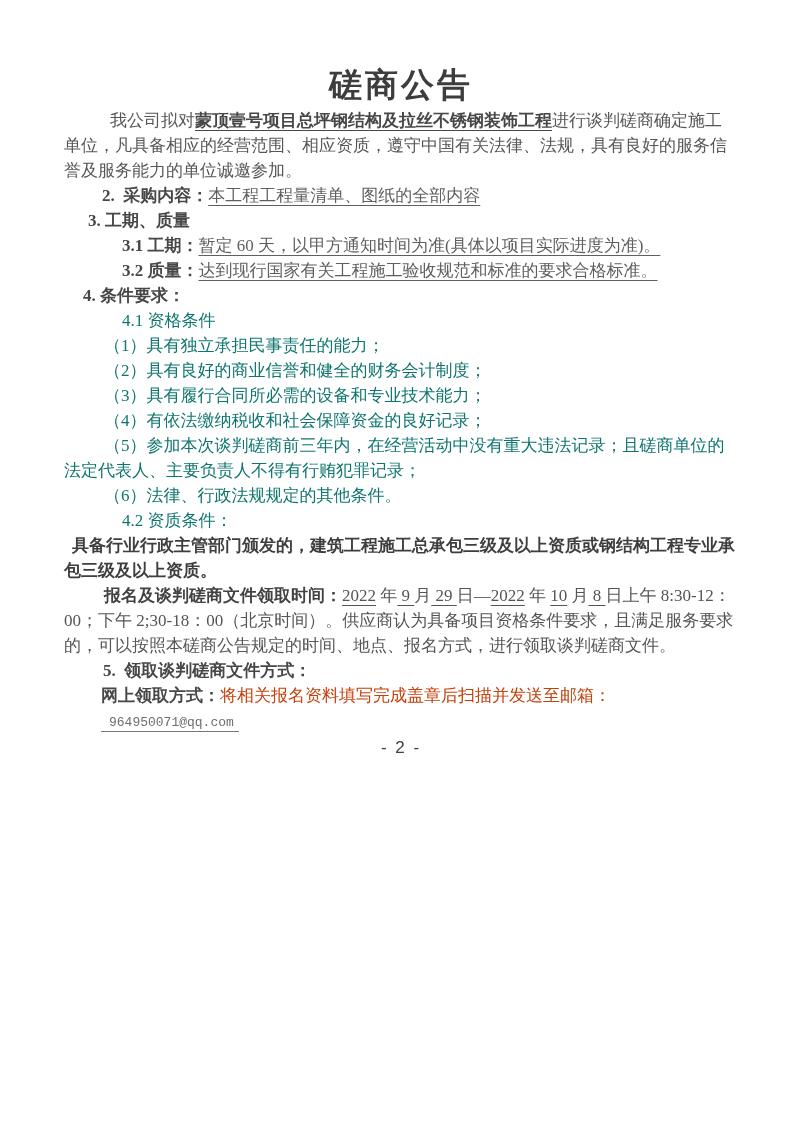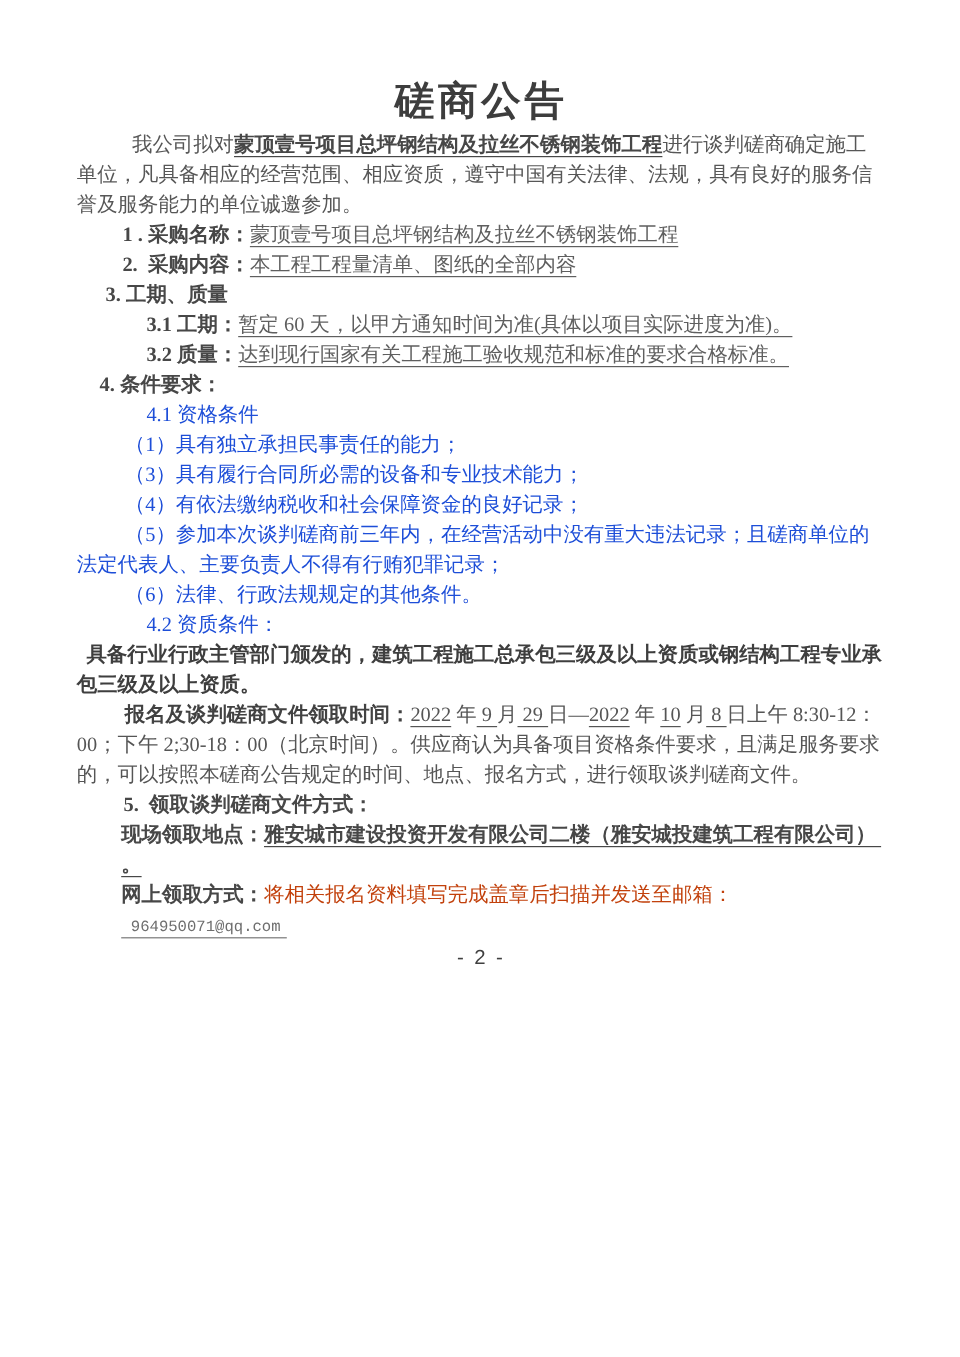--- a/index.html
+++ b/index.html
@@ -28,21 +28,21 @@
 
   .bold { font-weight:bold; color:#474747; }
   .u { text-decoration:underline; text-underline-offset:4px; text-decoration-thickness:1px; }
   .val { color:#5f5f5f; }
 
   .num-item   { padding-left:38px; }
   .item3      { margin-top:9px;  padding-left:24px; }
   .sub-item   { margin-top:9px;  padding-left:58px; }
   .item4      { margin-top:9px;  padding-left:19px; }
 
-  .qual       { color:#1d4ed8; }
+  .qual       { color:#0f766e; }
   .qual-head  { margin-top:9px; padding-left:58px; line-height:31px; }
   .qual-item  { text-indent:40px; line-height:31px; margin-bottom:5px; }
   .qual-sub   { padding-left:58px; line-height:31px; }
 
   .credential {
     margin-top:8px;
     font-weight:bold;
     color:#3e3e3e;
     line-height:29px;
     text-indent:8px;
@@ -76,47 +76,46 @@
 </style>
 </head>
 <body>
 
 <div class="doc">
 
   <h1 class="title">磋商公告</h1>
 
   <p class="intro"><span>我公司拟对</span><span class="bold u">蒙顶壹号项目总坪钢结构及拉丝不锈钢装饰工程</span><span>进行谈判磋商确定施工单位，凡具备相应的经营范围、相应资质，遵守中国有关法律、法规，具有良好的服务信誉及服务能力的单位诚邀参加。</span></p>
 
-  <p class="num-item"><span class="bold">1 . 采购名称：</span><span class="u val">蒙顶壹号项目总坪钢结构及拉丝不锈钢装饰工程</span></p>
 
   <p class="num-item"><span class="bold">2.  采购内容：</span><span class="u val">本工程工程量清单、图纸的全部内容</span></p>
 
   <p class="item3 bold">3. 工期、质量</p>
 
   <p class="sub-item"><span class="bold">3.1 工期：</span><span class="u val">暂定 60 天，以甲方通知时间为准(具体以项目实际进度为准)。</span></p>
 
   <p class="sub-item"><span class="bold">3.2 质量：</span><span class="u val">达到现行国家有关工程施工验收规范和标准的要求合格标准。</span></p>
 
   <p class="item4 bold">4. 条件要求：</p>
 
   <div class="qual">
     <p class="qual-head">4.1 资格条件</p>
     <p class="qual-item">（1）具有独立承担民事责任的能力；</p>
+    <p class="qual-item">（2）具有良好的商业信誉和健全的财务会计制度；</p>
     <p class="qual-item">（3）具有履行合同所必需的设备和专业技术能力；</p>
     <p class="qual-item">（4）有依法缴纳税收和社会保障资金的良好记录；</p>
     <p class="qual-item">（5）参加本次谈判磋商前三年内，在经营活动中没有重大违法记录；且磋商单位的法定代表人、主要负责人不得有行贿犯罪记录；</p>
     <p class="qual-item">（6）法律、行政法规规定的其他条件。</p>
     <p class="qual-sub">4.2 资质条件：</p>
   </div>
 
   <p class="credential">具备行业行政主管部门颁发的，建筑工程施工总承包三级及以上资质或钢结构工程专业承包三级及以上资质。</p>
 
   <p class="pickup"><span class="label">报名及谈判磋商文件领取时间：</span><span class="u">2022</span><span> 年</span><span class="u"> 9 </span><span>月</span><span class="u"> 29 </span><span>日—</span><span class="u">2022</span><span> 年 </span><span class="u">10</span><span> 月</span><span class="u"> 8 </span><span>日上午 8:30-12：00；下午 2;30-18：00（北京时间）。供应商认为具备项目资格条件要求，且满足服务要求的，可以按照本磋商公告规定的时间、地点、报名方式，进行领取谈判磋商文件。</span></p>
 
   <p class="sec5-head bold">5.  领取谈判磋商文件方式：</p>
 
-  <p class="onsite"><span class="bold">现场领取地点：</span><span class="u onsite-val">雅安城市建设投资开发有限公司二楼（雅安城投建筑工程有限公司） 。</span></p>
 
   <p class="online"><span class="bold">网上领取方式：</span><span class="online-text">将相关报名资料填写完成盖章后扫描并发送至邮箱：</span><span class="email">964950071@qq.com</span></p>
 
   <p class="page-num">- 2 -</p>
 
 </div>
 
 </body></html>

